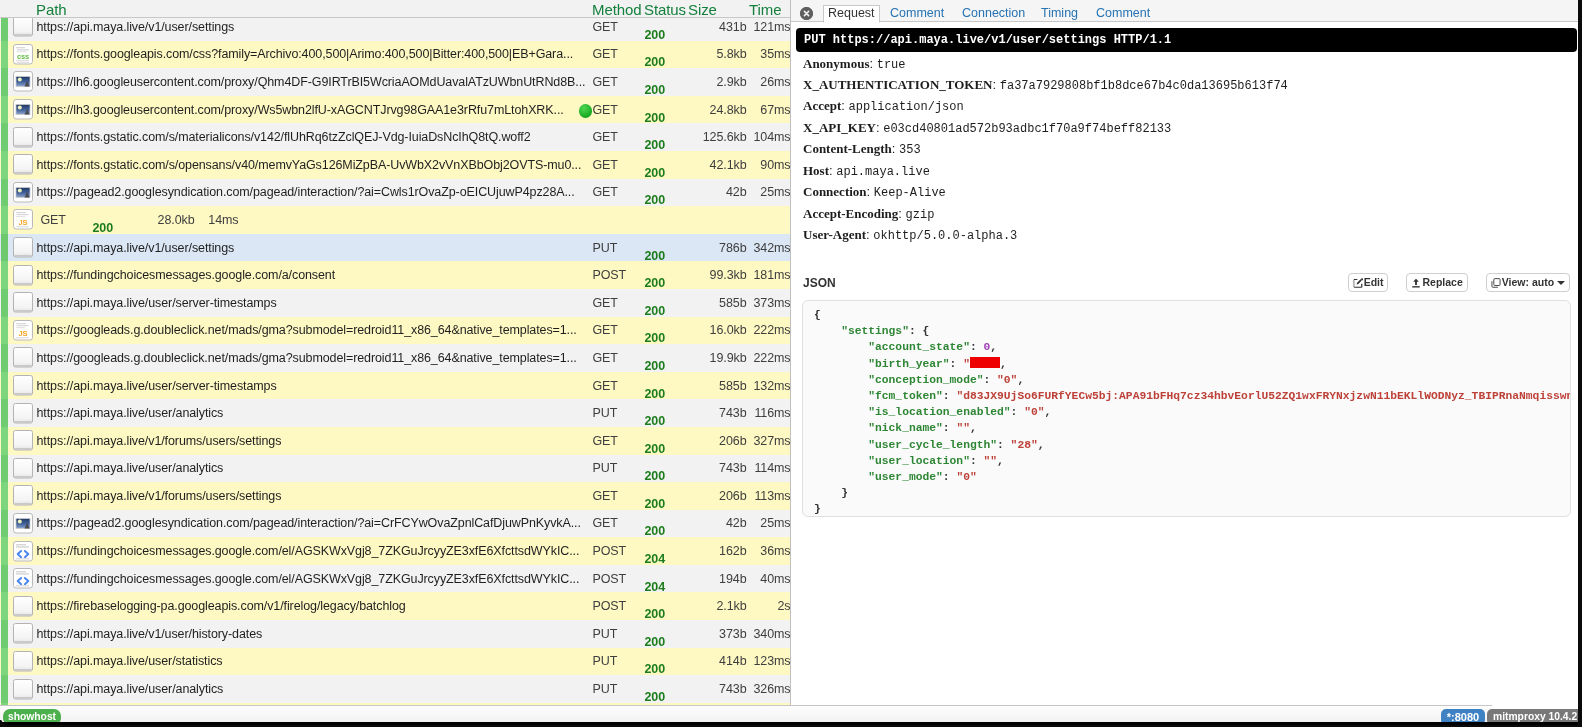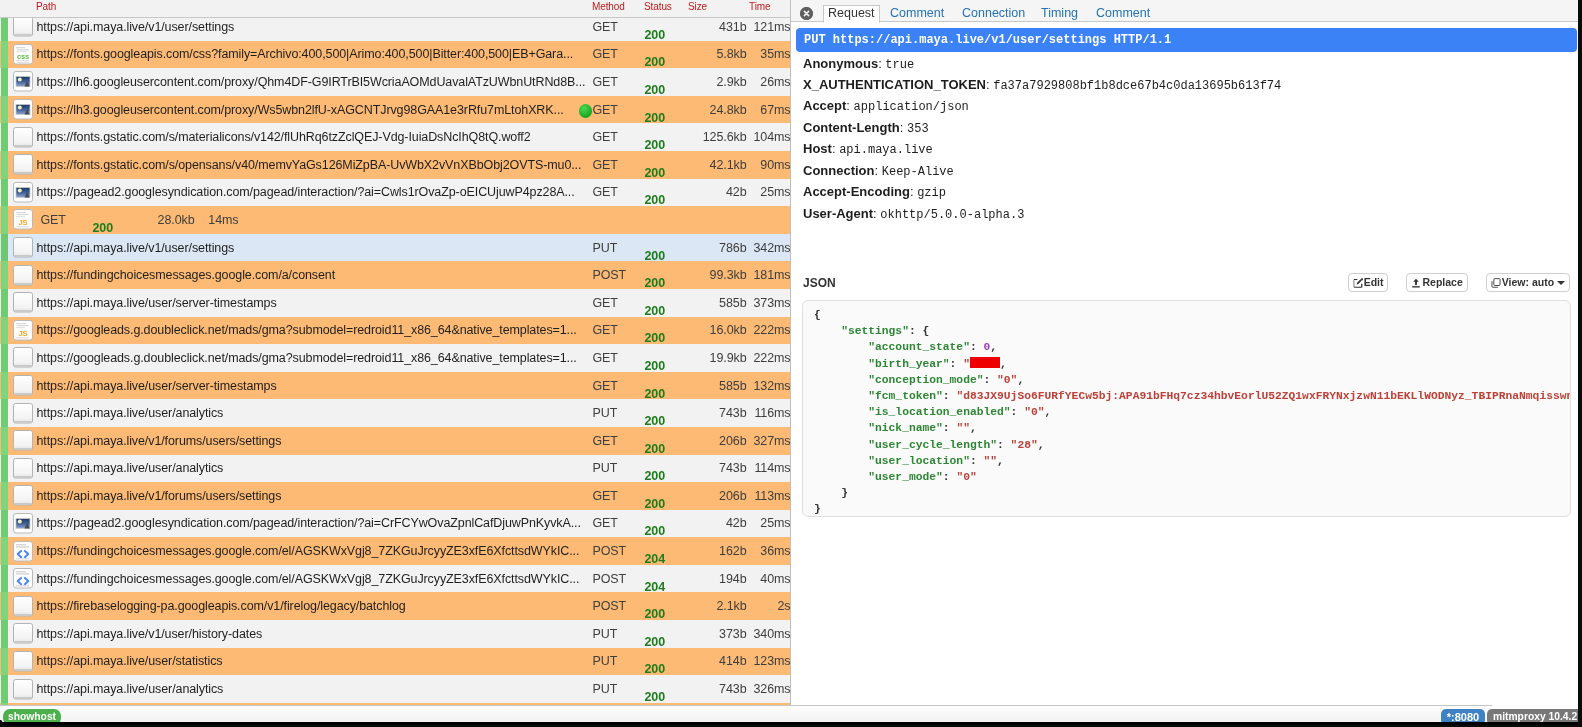--- a/index.html
+++ b/index.html
@@ -1,49 +1,49 @@
 <!DOCTYPE html>
 <html><head><meta charset="utf-8">
 <style>
 * { margin:0; padding:0; box-sizing:border-box; }
 html,body { width:1582px; height:727px; overflow:hidden; background:#000; font-family:"Liberation Sans",sans-serif; }
 #app { position:absolute; left:0; top:0; width:1578px; height:722px; background:#fff; overflow:hidden; will-change:transform; }
 
 
 #flows { position:absolute; left:0; top:0; width:790px; height:705px; overflow:hidden; background:#fff; }
 #fdivider { position:absolute; left:790px; top:0; width:1px; height:705px; background:#bfbfbf; }
-#fhead { position:absolute; left:0; top:0; width:790px; height:18px; background:#f2f2f2; border-bottom:1px solid #c8c8c8; font-size:10px; letter-spacing:-0.1px; color:#b91c1c; z-index:5; }
+#fhead { position:absolute; left:0; top:0; width:790px; height:18px; background:#f2f2f2; border-bottom:1px solid #c8c8c8; font-size:15px; letter-spacing:-0.1px; color:#15803d; z-index:5; }
 #fhead span { position:absolute; top:1px; }
 #rows { position:absolute; top:13px; left:0; width:790px; }
 .row { position:relative; height:27.6px; display:flex; align-items:center; font-size:12.5px; letter-spacing:-0.1px; color:#262626; }
 .row.odd { background:#f2f2f2; }
-.row.even { background:#fdba74; }
+.row.even { background:#fef9c3; }
 .row.sel { background:#dbe7f4; }
 .tls { width:7px; height:27.6px; margin-left:1px; background:#7dd67d; flex:none; }
 .row.odd .tls { background:#70cc70; }
 .row.sel .tls { background:#6ec96e; }
 .icon { width:20px; height:21px; margin-left:4.5px; margin-right:3px; flex:none; }
 .pa { width:551px; flex:none; white-space:nowrap; overflow:hidden; margin-left:1px; color:#1f1f1f; }
 .me { width:57px; flex:none; color:#3e3e3e; padding-left:5px; }
 .st { width:46px; flex:none; color:#1d7d1d; font-weight:bold;margin-top:16px; }
 .sz { width:56px; flex:none; text-align:right; color:#3e3e3e; }
 .tm { width:44px; flex:none; text-align:right; color:#3e3e3e; }
 .dot { position:absolute; left:578.5px; top:8.5px; width:13.5px; height:13.5px; border-radius:50%; background:radial-gradient(circle at 38% 30%, #4ed653, #14a61d 75%); }
 
 
 #panel { position:absolute; left:791px; top:0; width:787px; height:705px; background:#fff; }
 #tabbar { position:absolute; left:0; top:0; width:787px; height:22px; background:#f5f5f5; border-bottom:1px solid #c8c8c8; }
 #closebtn { position:absolute; left:9px; top:7px; width:13px; height:13px; border-radius:50%; background:#5f5f5f; color:#fff; }
 #closebtn svg { display:block; }
 .tab { position:absolute; top:2px; height:22px; line-height:22px; font-size:12.5px; color:#2573b4; }
 .tab.active { background:#fff; color:#333; border:1px solid #c8c8c8; border-bottom:1px solid #fff; top:5px; height:18px; line-height:15px; padding:0 4px; }
-#reqline { position:absolute; left:5px; top:28px; width:781px; height:24px; background:#3b82f6; border-radius:4px; color:#fff; font-family:"Liberation Mono",monospace; font-size:12px; font-weight:bold; line-height:24px; white-space:pre; overflow:hidden; padding-left:8px; }
+#reqline { position:absolute; left:5px; top:28px; width:781px; height:24px; background:#000000; border-radius:4px; color:#fff; font-family:"Liberation Mono",monospace; font-size:12px; font-weight:bold; line-height:24px; white-space:pre; overflow:hidden; padding-left:8px; }
 #hdrs { position:absolute; left:12px; top:51.5px; width:770px; }
 .hl { height:21.45px; line-height:21.45px; white-space:nowrap; }
-.hn { font-weight:bold; font-size:13px; color:#1d1d1d; }
+.hn { font-weight:bold; font-size:13px; color:#1d1d1d;font-family:Liberation Serif, serif; }
 .hc { font-size:13px; color:#1d1d1d; }
 .hv { font-family:"Liberation Mono",monospace; font-size:12px; color:#1d1d1d; }
 #jsonlabel { position:absolute; left:12px; top:276px; font-size:12px; font-weight:bold; color:#333; }
 #cvbtns { position:absolute; right:8px; top:272.5px; height:19px; }
 .btn { display:inline-block; height:19px; line-height:17px; border:1px solid #cfcfcf; border-radius:4px; background:#fff; font-size:10.5px; font-weight:bold; color:#333; padding:0 4px; margin-left:18px; vertical-align:top; }
 .btn svg { vertical-align:-2px; margin-right:1px; width:10px; height:10px; }
 #jsonbox { position:absolute; left:11px; top:300px; width:769px; height:217px; background:#fafafa; border:1px solid #e0e0e0; border-radius:6px; overflow:hidden; padding:6px 0 0 11px; }
 #jsonbox pre { font-family:"Liberation Mono",monospace; font-size:11.3px; line-height:16.2px; font-weight:bold; color:#333; white-space:pre; }
 .k { color:#2d8634; }
 .s { color:#bd4138; }
@@ -570,20 +570,21 @@
       <div class="tab" style="left:99px">Comment</div>
       <div class="tab" style="left:171px">Connection</div>
       <div class="tab" style="left:250px">Timing</div>
       <div class="tab" style="left:305px">Comment</div>
     </div>
     <div id="reqline">PUT https://api.maya.live/v1/user/settings HTTP/1.1</div>
     <div id="hdrs">
 <div class="hl"><span class="hn">Anonymous</span><span class="hc">: </span><span class="hv">true</span></div>
 <div class="hl"><span class="hn">X_AUTHENTICATION_TOKEN</span><span class="hc">: </span><span class="hv">fa37a7929808bf1b8dce67b4c0da13695b613f74</span></div>
 <div class="hl"><span class="hn">Accept</span><span class="hc">: </span><span class="hv">application/json</span></div>
+<div class="hl"><span class="hn">X_API_KEY</span><span class="hc">: </span><span class="hv">e03cd40801ad572b93adbc1f70a9f74beff82133</span></div>
 <div class="hl"><span class="hn">Content-Length</span><span class="hc">: </span><span class="hv">353</span></div>
 <div class="hl"><span class="hn">Host</span><span class="hc">: </span><span class="hv">api.maya.live</span></div>
 <div class="hl"><span class="hn">Connection</span><span class="hc">: </span><span class="hv">Keep-Alive</span></div>
 <div class="hl"><span class="hn">Accept-Encoding</span><span class="hc">: </span><span class="hv">gzip</span></div>
 <div class="hl"><span class="hn">User-Agent</span><span class="hc">: </span><span class="hv">okhttp/5.0.0-alpha.3</span></div>
     </div>
     <div id="jsonlabel">JSON</div>
     <div id="cvbtns"><span class="btn"><svg width="11" height="11" viewBox="0 0 16 16" fill="#333">
             <path d="M15.5.8c-.6-.6-1.5-.6-2.1 0l-1 1 2.3 2.3 1-1c.6-.6.6-1.5 0-2.1l-.2-.2zM6.5 7.5 5.8 10.2 8.5 9.5 14 4 12 2 6.5 7.5z"></path>
             <path d="M13 9v4.5c0 .3-.2.5-.5.5h-10c-.3 0-.5-.2-.5-.5v-10c0-.3.2-.5.5-.5H7V1.5H2.5C1.7 1.5 1 2.2 1 3v11c0 .8.7 1.5 1.5 1.5h11c.8 0 1.5-.7 1.5-1.5V9h-2z"></path>

